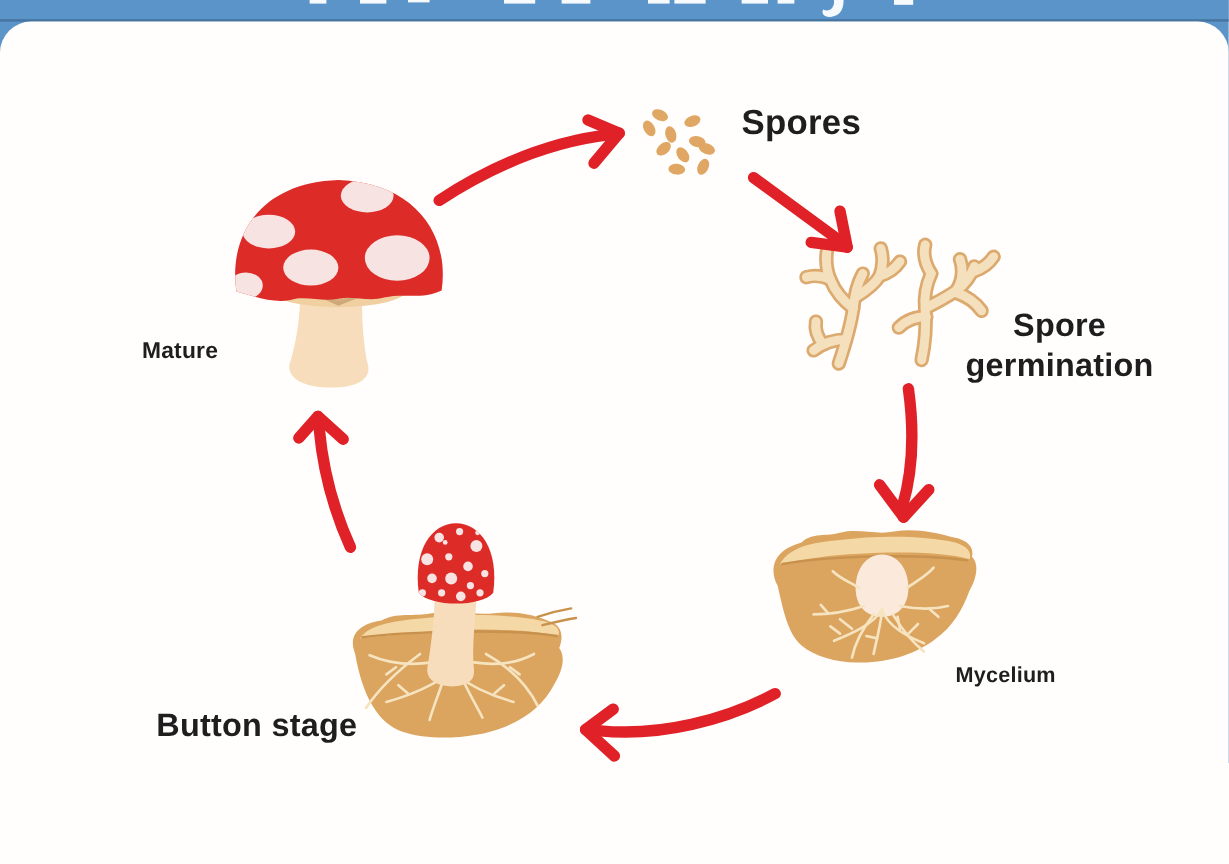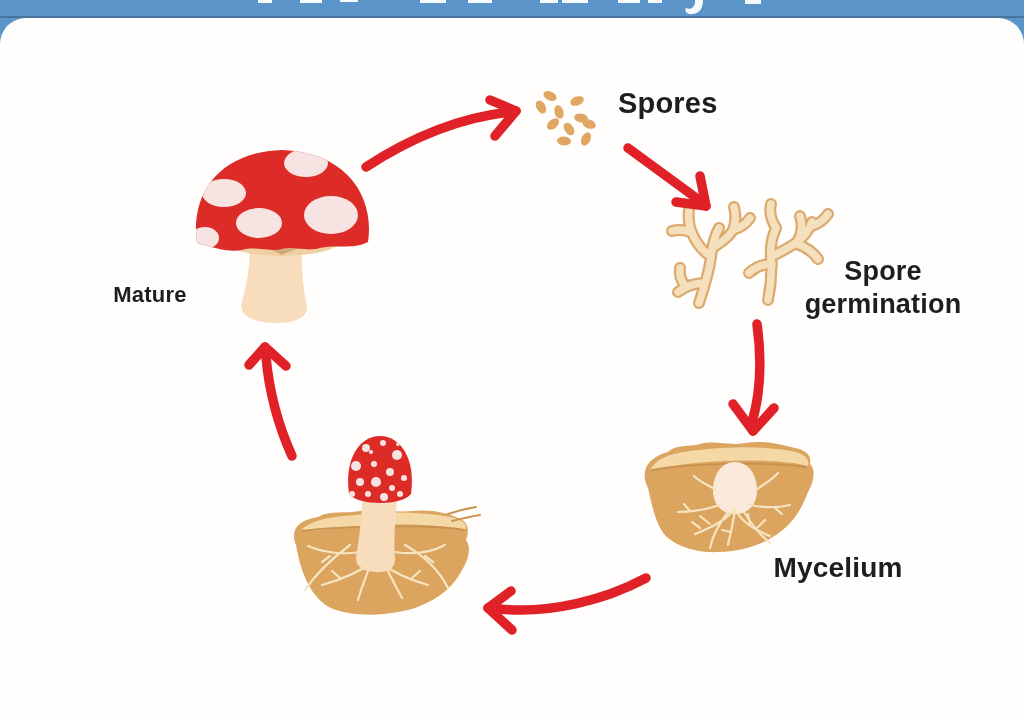--- a/index.html
+++ b/index.html
@@ -8,23 +8,23 @@
   #header-band{position:absolute;left:0;top:0;width:1024px;height:16px;
         background:var(--page-blue);border-bottom:2px solid var(--header-edge);}
   #card{position:absolute;left:0;top:18px;width:1024px;height:702px;
         background:var(--card-white);border-radius:26px 26px 0 0;}
   #diagram-svg{position:absolute;left:0;top:0;z-index:2;}
   .lbl{position:absolute;z-index:3;font-weight:700;color:var(--text);
        text-align:center;line-height:1.24;letter-spacing:.2px;
        font-family:"Liberation Sans",sans-serif;}
   #lbl-spores{left:618px;top:86px;font-size:29px;text-align:left;}
   #lbl-germination{left:796px;top:255px;width:174px;font-size:27px;}
-  #lbl-mycelium{left:768px;top:551px;width:140px;font-size:28px;}
+  #lbl-mycelium{left:768px;top:551px;width:140px;font-size:18px;}
   #lbl-button{left:118px;top:588px;width:192px;font-size:27px;}
-  #lbl-mature{left:70px;top:281px;width:160px;font-size:22px;}
+  #lbl-mature{left:70px;top:281px;width:160px;font-size:19px;}
 
   .cap{fill:var(--cap-red);}
   .cap-spot{fill:var(--cap-spot);}
   .stem{fill:var(--stem-cream);}
   .gill{fill:var(--gill-fill);}
   .gill-line{stroke:var(--gill-line);stroke-width:1.3;}
   .soil{fill:var(--soil);}
   .soil-top{fill:var(--soil-top);}
   .soil-edge{fill:none;stroke:var(--soil-edge);stroke-width:2;stroke-linecap:round;}
   .spore{fill:var(--spore);}
@@ -267,18 +267,19 @@
 
   <div class="lbl" id="lbl-germination">
     <div>Spore</div>
     <div>germination</div>
   </div>
 
   <div class="lbl" id="lbl-spores">Spores</div>
 
   <div class="lbl" id="lbl-mycelium">Mycelium</div>
 
+  <div class="lbl" id="lbl-button">Button stage</div>
 
   <div class="lbl" id="lbl-mature">
     <div>Mature</div>
   </div>
 
 </div>
 
 </body></html>

